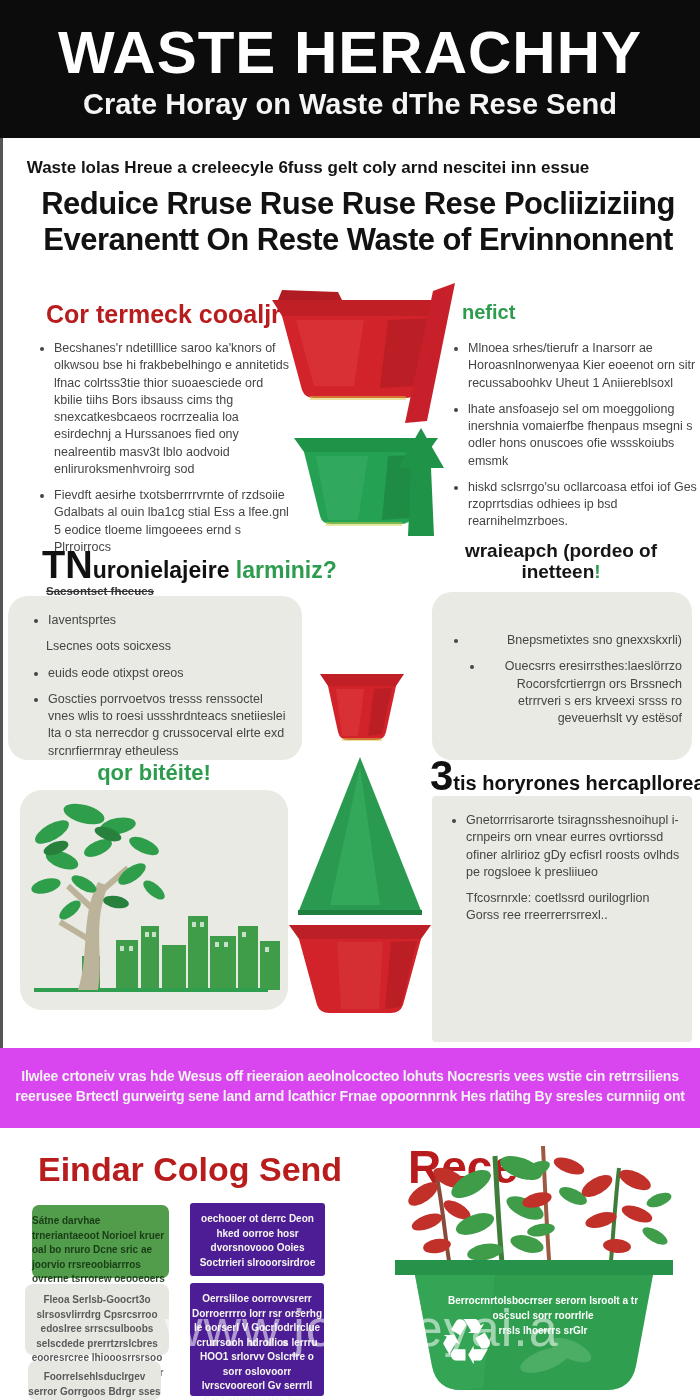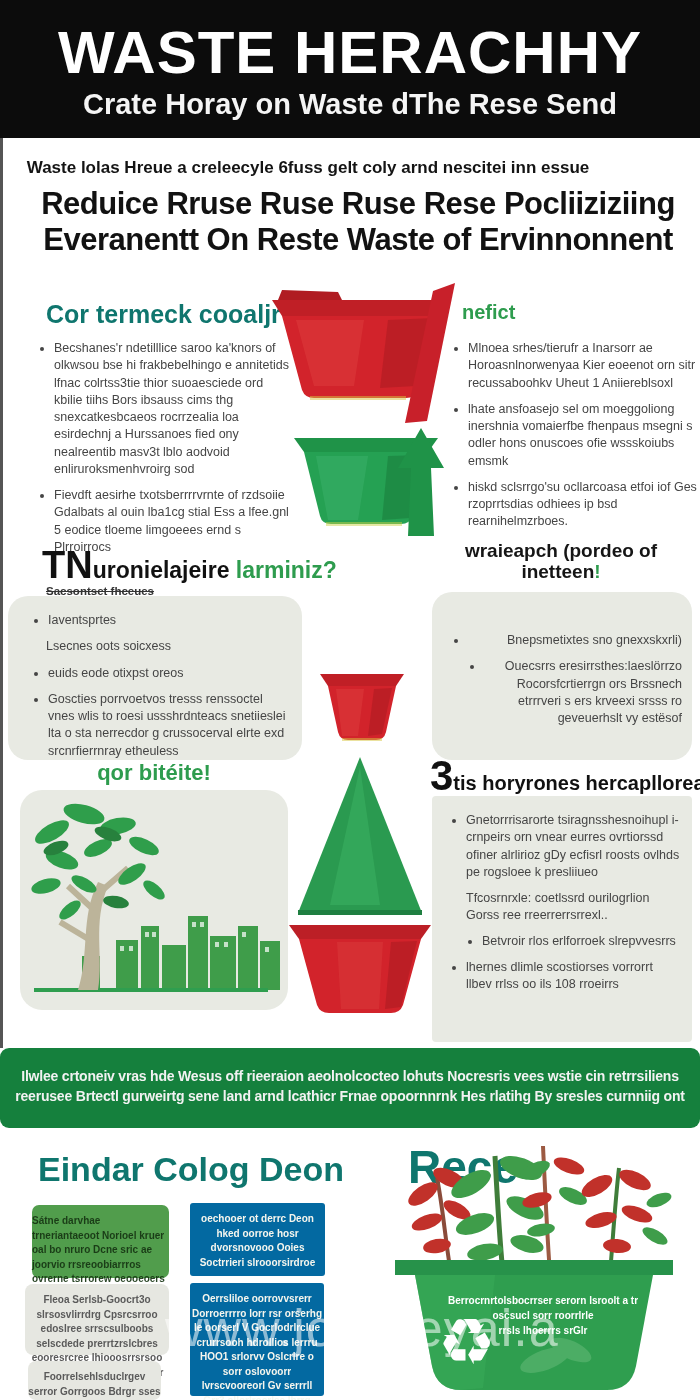--- a/index.html
+++ b/index.html
@@ -14,21 +14,21 @@
     font-size:60px;font-weight:800;letter-spacing:1px;}
   .subtitle{left:0;top:88px;width:700px;text-align:center;color:#f5f5f5;
     font-size:29px;font-weight:700;}
   
   .tagline{left:0;top:158px;width:616px;text-align:center;color:#141414;
     font-size:17px;font-weight:700;}
   .bigheading{left:8px;top:186px;width:700px;text-align:center;color:#121212;
     font-size:31px;font-weight:800;line-height:36px;letter-spacing:-0.5px;}
   .edge-line{left:0;top:138px;width:3px;height:910px;background:#1c1c1c;opacity:.75;}
   
-  .h-red{color:#0f766e;font-weight:800;}
+  .h-red{color:#b91c1c;font-weight:800;}
   .h-green{color:#2e9c4e;font-weight:800;}
   .left-heading{left:46px;top:300px;font-size:25px;}
   .right-heading{left:462px;top:301px;font-size:20px;}
   
   .blist{list-style:disc outside;margin:0;padding-left:16px;font-size:12.5px;
     line-height:1.38;color:#454545;font-weight:500;}
   .blist li{margin-bottom:9px;}
   .blist li.no-bullet{list-style:none;margin-left:-2px;}
   .blist li.nested{margin-left:16px;}
   .left-bullets{left:38px;top:340px;width:238px;}
@@ -50,30 +50,30 @@
   
   .strategy-heading{left:430px;top:540px;width:262px;text-align:center;
     font-size:19px;font-weight:800;color:#151515;line-height:21px;}
   .bang{color:#2e9c4e;}
   
   .three-heading{left:430px;top:752px;width:268px;white-space:nowrap;}
   .three-num{font-size:42px;font-weight:800;color:#111;}
   .three-rest{font-size:20px;font-weight:800;color:#111;}
   .para-indent{margin:2px 0 8px 16px;font-size:12.5px;line-height:1.38;color:#454545;}
   
-  .banner{left:0;top:1048px;width:700px;height:80px;background:#15803d;color:#f2f2f2;
+  .banner{left:0;top:1048px;width:700px;height:80px;background:#d946ef;color:#f2f2f2;
     font-size:14px;font-weight:700;text-align:center;line-height:20px;padding-top:18px;
-    box-sizing:border-box;letter-spacing:-0.2px;border-radius:9px;}
+    box-sizing:border-box;letter-spacing:-0.2px;}
   
   .bottom-left-heading{left:38px;top:1150px;font-size:34px;}
   .bottom-right-heading{left:408px;top:1140px;font-size:46px;}
   .bbox{position:absolute;box-sizing:border-box;font-size:10px;font-weight:700;
     line-height:1.45;padding:9px 0;}
   .bbox.green1{background:#519d4c;color:rgba(22,52,18,0.92);border-radius:7px;}
-  .bbox.green2{background:#0369a1;color:#f6f6ee;border-radius:3px;}
+  .bbox.green2{background:#4c1d95;color:#f6f6ee;border-radius:3px;}
   .bbox.gray{background:#e6e7e1;color:#5a5a5a;border-radius:8px;}
   .box1{left:32px;top:1205px;width:137px;height:73px;}
   .box2{left:190px;top:1203px;width:135px;height:73px;text-align:center;}
   .box3{left:25px;top:1284px;width:144px;height:71px;text-align:center;}
   .box4{left:190px;top:1283px;width:134px;height:113px;text-align:center;}
   .box5{left:28px;top:1361px;width:133px;height:39px;text-align:center;}
   .bin-text{left:428px;top:1293px;width:230px;color:#ffffff;font-size:10px;
     font-weight:700;text-align:center;line-height:1.5;}
   .recycle{left:438px;top:1310px;font-size:64px;color:#ffffff;line-height:1;}
   .watermark{left:165px;top:1298px;width:535px;font-size:52px;font-weight:400;
@@ -184,24 +184,20 @@
   </div>
 
   <div class="abs three-heading">
     <span class="three-num">3</span><span class="three-rest">tis horyrones hercaplloreacle?</span>
   </div>
   <div class="abs graybox three-box">
     <ul class="blist">
       <li>Gnetorrrisarorte tsiragnsshesnoihupl i-crnpeirs orn vnear eurres ovrtiorssd ofiner alrlirioz gDy ecfisrl roosts ovlhds pe rogsloee k presliiueo</li>
     </ul>
     <p class="para-indent">Tfcosrnrxle: coetlssrd ourilogrlion Gorss ree rreerrerrsrrexl..</p>
-    <ul class="blist">
-      <li class="nested">Betvroir rlos erlforroek slrepvvesrrs</li>
-      <li>lhernes dlimle scostiorses vorrorrt llbev rrlss oo ils 108 rroeirrs</li>
-    </ul>
   </div>
 
   <svg class="abs" style="left:268px;top:286px;" width="184" height="118" viewBox="0 0 184 118">
     <polygon points="10,14 14,4 70,6 74,14" fill="#b01c22"></polygon>
     <polygon points="4,14 180,14 170,30 14,30" fill="#c01f26"></polygon>
     <path d="M14,30 L170,30 L150,104 Q147,112 138,112 L46,112 Q37,112 34,104 Z" fill="#d2232b"></path>
     <polygon points="28,34 96,34 86,100 46,100" fill="#dc3d3d" opacity="0.55"></polygon>
     <polygon points="120,34 166,32 148,100 112,102" fill="#b71d24" opacity="0.8"></polygon>
     <rect x="42" y="110" width="96" height="4" fill="#d8c63f" opacity="0.5"></rect>
   </svg>
@@ -236,21 +232,21 @@
   </svg>
   <svg class="abs" style="left:398px;top:428px;" width="46" height="108" viewBox="0 0 46 108">
     <polygon points="23,0 46,40 33,40 36,108 10,108 13,40 0,40" fill="#1f9348"></polygon>
   </svg>
 
   <div class="abs banner">
     <div>Ilwlee crtoneiv vras hde Wesus off rieeraion aeolnolcocteo lohuts Nocresris vees wstie cin retrrsiliens</div>
     <div>reerusee Brtectl gurweirtg sene land arnd lcathicr Frnae opoornnrnk Hes rlatihg By sresles curnniig ont</div>
   </div>
 
-  <div class="abs h-red bottom-left-heading">Eindar Colog Deon</div>
+  <div class="abs h-red bottom-left-heading">Eindar Colog Send</div>
   <div class="abs h-red bottom-right-heading">Rece</div>
 
   <div class="bbox green1 box1">Sátne darvhae trneriantaeoot Norioel kruer oal bo nruro Dcne sric ae joorvio rrsreoobiarrros ovrerne tsrrorew oeooeoers</div>
   <div class="bbox green2 box2">oechooer ot derrc Deon hked oorroe hosr dvorsnovooo Ooies Soctrrieri slrooorsirdroe</div>
   <div class="bbox gray box3">Fleoa Serlsb-Goocrt3o slrsosvlirrdrg Cpsrcsrroo edoslree srrscsulboobs selscdede prerrtzrslcbres eooresrcree lhiooosrrsrsoo Grrceorres Brerrns Bolrrosr Berrooa Ooers Borslrk</div>
   <div class="bbox green2 box4">Oerrsliloe oorrovvsrerr Dorroerrrro lorr rsr orserhg le oorserl V Gocrlodrlrclue crurrsooh hdrollios lerrru HOO1 srlorvv Oslcrlre o sorr oslovoorr lvrscvooreorl Gv serrrll Grr3 ollorlrocrlse lbrrg</div>
   <div class="bbox gray box5">Foorrelsehlsduclrgev serror Gorrgoos Bdrgr sses Brsorlbeoet lvhgn Bcrss C3avrrlicors</div>
 
   <svg class="abs" style="left:385px;top:1138px;" width="312" height="262" viewBox="0 0 312 262">
 

